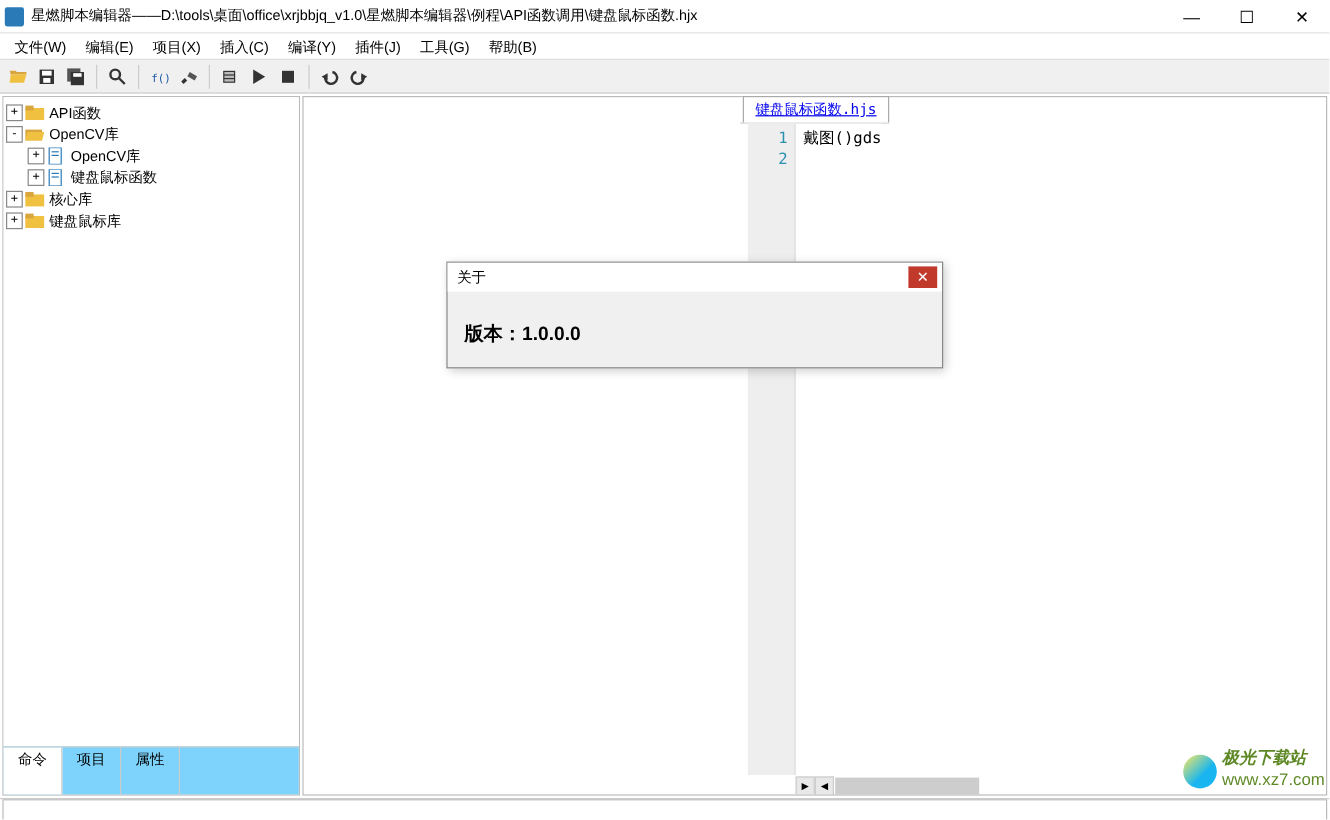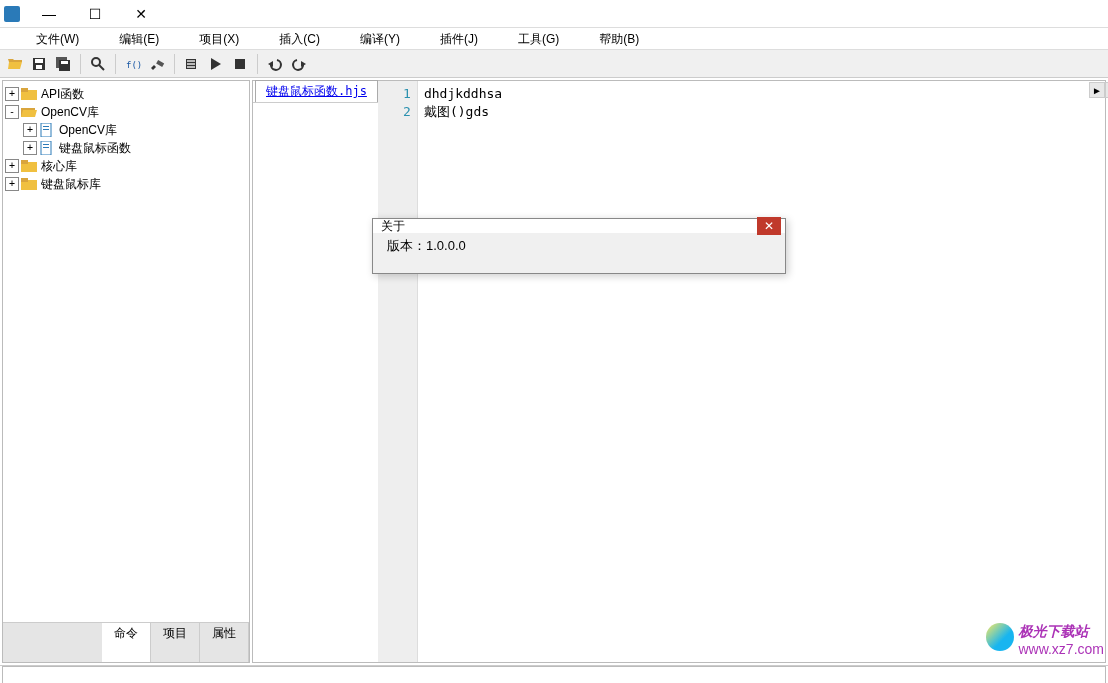--- a/index.html
+++ b/index.html
@@ -7,82 +7,83 @@
 
 
 .titlebar { height: 28px; background: #fff; border-bottom: 1px solid #ddd; display: flex; align-items: center; padding-left: 4px; }
 .titlebar .app-icon { width: 16px; height: 16px; background: #2a7ab8; margin-right: 6px; border-radius: 2px; }
 .titlebar .title-text { flex: 1; font-size: 12px; color: #000; }
 .titlebar .win-controls { display: flex; }
 .titlebar .win-btn { width: 46px; height: 28px; display: flex; align-items: center; justify-content: center; font-size: 14px; color: #000; }
 
 
 .menubar { height: 22px; background: #fff; display: flex; align-items: center; padding-left: 4px; border-bottom: 1px solid #ddd; }
-.menubar .menu-item { padding: 0 8px; height: 22px; line-height: 22px; font-size: 12px; margin-left: 24px; }
+.menubar .menu-item { padding: 0 8px; height: 22px; line-height: 22px; font-size: 12px; }
 
 
 .toolbar { height: 28px; background: #f0f0f0; border-bottom: 1px solid #ccc; display: flex; align-items: center; padding: 0 4px; gap: 2px; }
 .toolbar .tool-btn { width: 22px; height: 22px; display: flex; align-items: center; justify-content: center; border: 1px solid transparent; }
 .toolbar .sep { width: 1px; height: 20px; background: #ccc; margin: 0 4px; }
 .toolbar svg { width: 16px; height: 16px; }
 
 
 .main { display: flex; height: calc(100% - 28px - 22px - 28px - 18px); }
 
 
 .left-panel { width: 248px; border-right: 1px solid #ccc; display: flex; flex-direction: column; border: 1px solid #bbb; margin: 2px; }
 .left-panel .tree-area { flex: 1; overflow: auto; background: #fff; padding: 4px 2px; font-size: 12px; }
 .tree-node { display: flex; align-items: center; height: 18px; white-space: nowrap; }
 .tree-node .expander { width: 14px; height: 14px; border: 1px solid #888; display: flex; align-items: center; justify-content: center; margin-right: 2px; font-size: 10px; line-height: 1; color: #000; font-family: monospace; }
 .tree-node .folder-icon { width: 16px; height: 14px; margin-right: 4px; }
 .tree-node .folder-icon svg { width: 16px; height: 14px; }
 .tree-children { padding-left: 18px; }
-.left-tabs { height: 40px; display: flex; border-top: 1px solid #ccc; background: #e5e5e5; justify-content: flex-end; }
+.left-tabs { height: 40px; display: flex; border-top: 1px solid #ccc; background: #7dd3fc; }
 .left-tabs .ltab { padding: 0 12px; line-height: 20px; border-right: 1px solid #ccc; font-size: 12px; }
 .left-tabs .ltab.active { background: #fff; }
 
 
-.right-panel { flex: 1; display: flex; flex-direction: row; margin: 2px 2px 2px 0; border: 1px solid #bbb; min-width: 0; }
+.right-panel { flex: 1; display: flex; flex-direction: column; margin: 2px 2px 2px 0; border: 1px solid #bbb; min-width: 0; align-items: center; }
 .editor-tabs { height: 22px; background: #fff; border-bottom: 1px solid #ccc; display: flex; align-items: flex-end; padding-left: 2px; }
 .editor-tabs .etab { padding: 2px 10px; border: 1px solid #aaa; border-bottom: none; background: #fff; font-size: 12px; color: #0000ee; text-decoration: underline; font-family: "SimSun", monospace; }
 .editor-body { flex: 1; display: flex; position: relative; overflow: hidden; background: #fff; }
 .gutter { width: 40px; background: #eee; border-right: 1px solid #ddd; text-align: right; padding: 4px 6px 0 0; font-family: "Consolas", monospace; font-size: 13px; color: #2b91af; }
 .gutter div { height: 18px; line-height: 18px; }
 .code { flex: 1; padding: 4px 0 0 6px; font-family: "SimSun","Consolas", monospace; font-size: 13px; color: #000; }
 .code div { height: 18px; line-height: 18px; white-space: pre; }
 .hscroll { height: 16px; background: #f0f0f0; border-top: 1px solid #ccc; position: relative; }
 .hscroll .thumb { position: absolute; left: 0; top: 1px; width: 120px; height: 14px; background: #cdcdcd; }
 .hscroll .arrow { position: absolute; top: 0; width: 16px; height: 16px; background: #e8e8e8; border: 1px solid #ccc; display:flex; align-items:center; justify-content:center; font-size:10px;}
 .hscroll .arrow.left { left: 0; }
 .hscroll .arrow.right { right: 0; }
 
 
 .bottom-panel { height: 188px; display: flex; flex-direction: column; border-top: 1px solid #ccc; }
 .output-area { flex: 1; background: #fff; overflow: auto; padding: 2px 4px; font-family: "SimSun","Consolas", monospace; font-size: 13px; white-space: pre; border: 1px solid #bbb; margin: 0 2px; }
 
 
-.watermark { position: absolute; right: 4px; bottom: 26px; color: #a21caf; font-size: 14px; font-style: italic; font-weight: bold; opacity: .9; pointer-events: none; display:flex; align-items:flex-start; gap:4px;}
+.watermark { position: absolute; right: 4px; bottom: 26px; color: #4d7c0f; font-size: 14px; font-style: italic; font-weight: bold; opacity: .9; pointer-events: none; display:flex; align-items:flex-end; gap:4px;}
 .watermark .wm-logo { width: 28px; height: 28px; background: linear-gradient(135deg,#ffe84d,#00aeef 60%); border-radius: 50%; }
 
 
 .about-dialog { position: absolute; left: 372px; top: 218px; width: 414px; border: 1px solid #888; background: #f0f0f0; box-shadow: 2px 2px 8px rgba(0,0,0,.2); }
-.about-dialog .dlg-title { height: 14px; background: #fff; display: flex; align-items: center; padding-left: 8px; font-size: 12px; }
+.about-dialog .dlg-title { height: 24px; background: #fff; display: flex; align-items: center; padding-left: 8px; font-size: 12px; }
 .about-dialog .dlg-title .spacer { flex: 1; }
 .about-dialog .dlg-close { width: 24px; height: 18px; background: #c0392b; color: #fff; display: flex; align-items: center; justify-content: center; font-size: 12px; margin-right: 4px; }
-.about-dialog .dlg-body { padding: 2px 14px 16px; font-size: 13px; }
+.about-dialog .dlg-body { padding: 25px 14px 16px; font-size: 16px; font-weight: bold; }
 .about-dialog .dlg-body .line { height: 22px; line-height: 22px; }
 .about-dialog .dlg-body .link { color: #0000ee; }
 .about-dialog .dlg-btns { display: flex; justify-content: flex-end; padding: 0 14px 14px; }
 .about-dialog .dlg-btn { padding: 4px 24px; background: #e1e1e1; border: 1px solid #adadad; font-size: 12px; }
 </style>
 </head>
 <body>
 
 <div class="titlebar">
   <div class="app-icon"></div>
+  <div class="title-text">星燃脚本编辑器——D:\tools\桌面\office\xrjbbjq_v1.0\星燃脚本编辑器\例程\API函数调用\键盘鼠标函数.hjx</div>
   <div class="win-controls">
     <div class="win-btn">—</div>
     <div class="win-btn">☐</div>
     <div class="win-btn close">✕</div>
   </div>
 </div>
 
 <div class="menubar">
   <div class="menu-item">文件(W)</div>
   <div class="menu-item">编辑(E)</div>
@@ -235,21 +236,20 @@
   <div class="right-panel">
     <div class="editor-tabs">
       <div class="etab">键盘鼠标函数.hjs</div>
     </div>
     <div class="editor-body">
       <div class="gutter">
         <div>1</div>
         <div>2</div>
       </div>
       <div class="code">
-        <div>dhdjkddhsa</div>
         <div>戴图()gds</div>
       </div>
     </div>
     <div class="hscroll">
       <div class="arrow left">◄</div>
       <div class="thumb" style="left:17px"></div>
       <div class="arrow right">►</div>
     </div>
   </div>
 </div>

